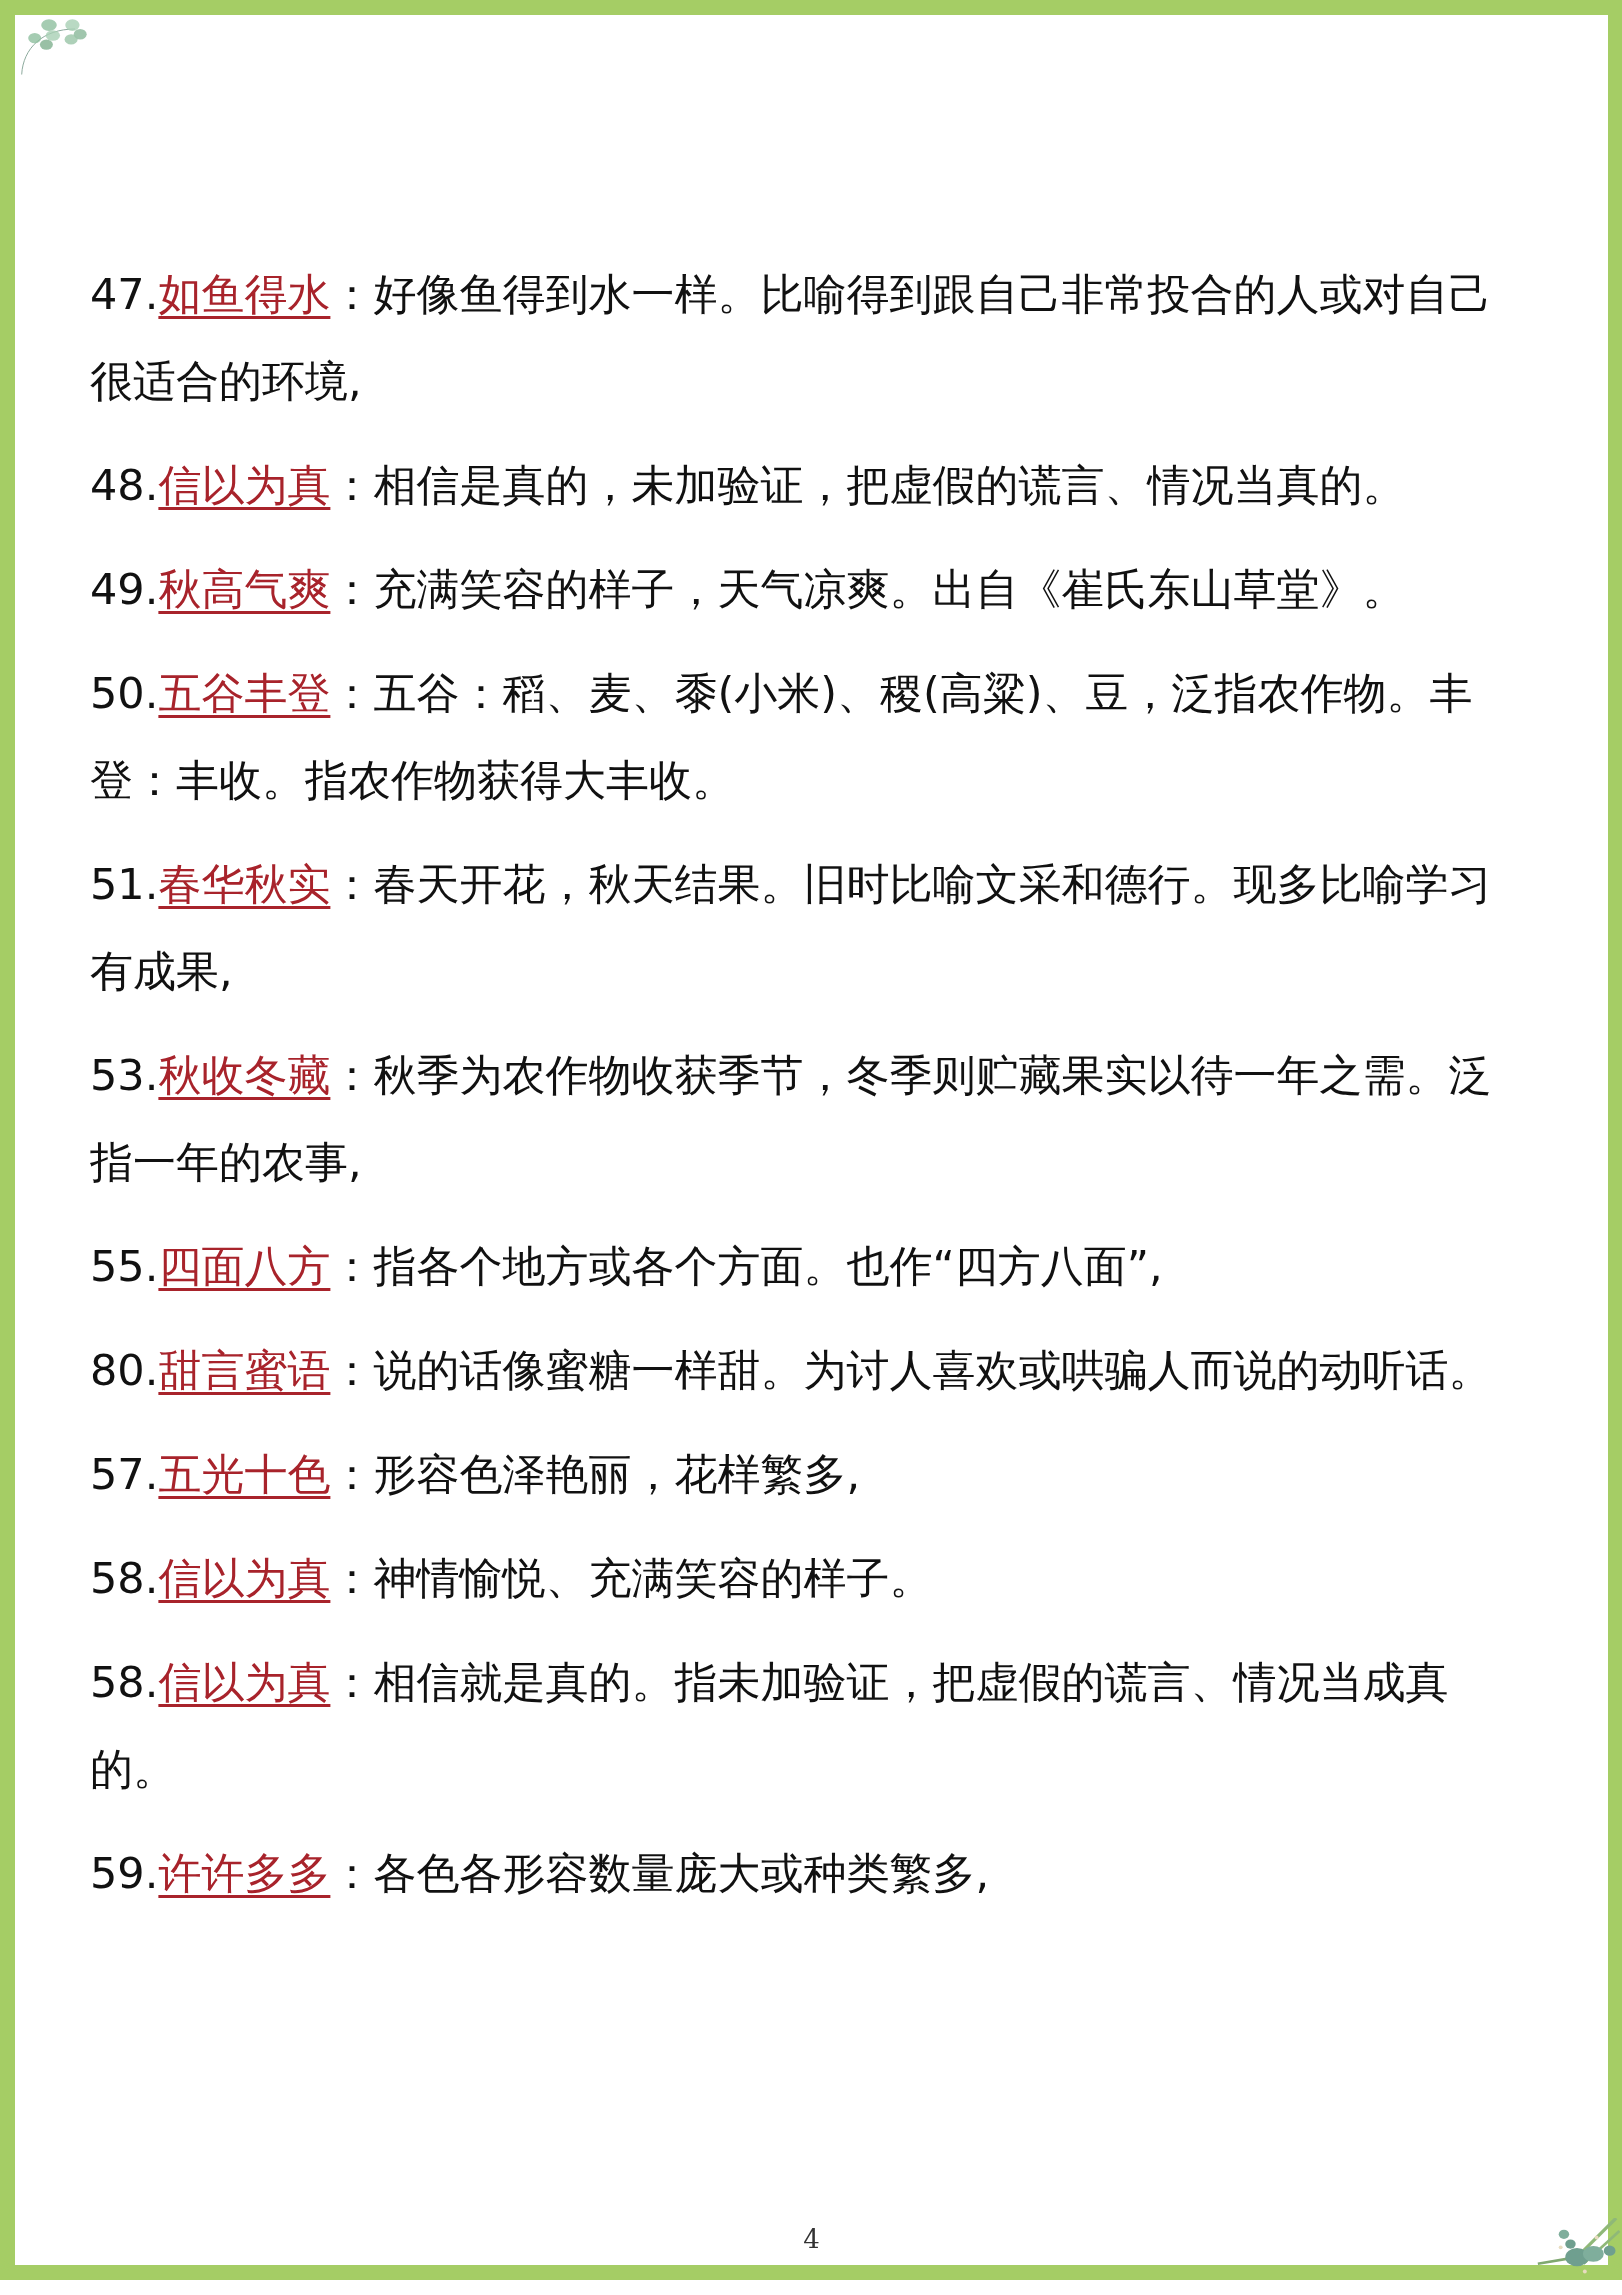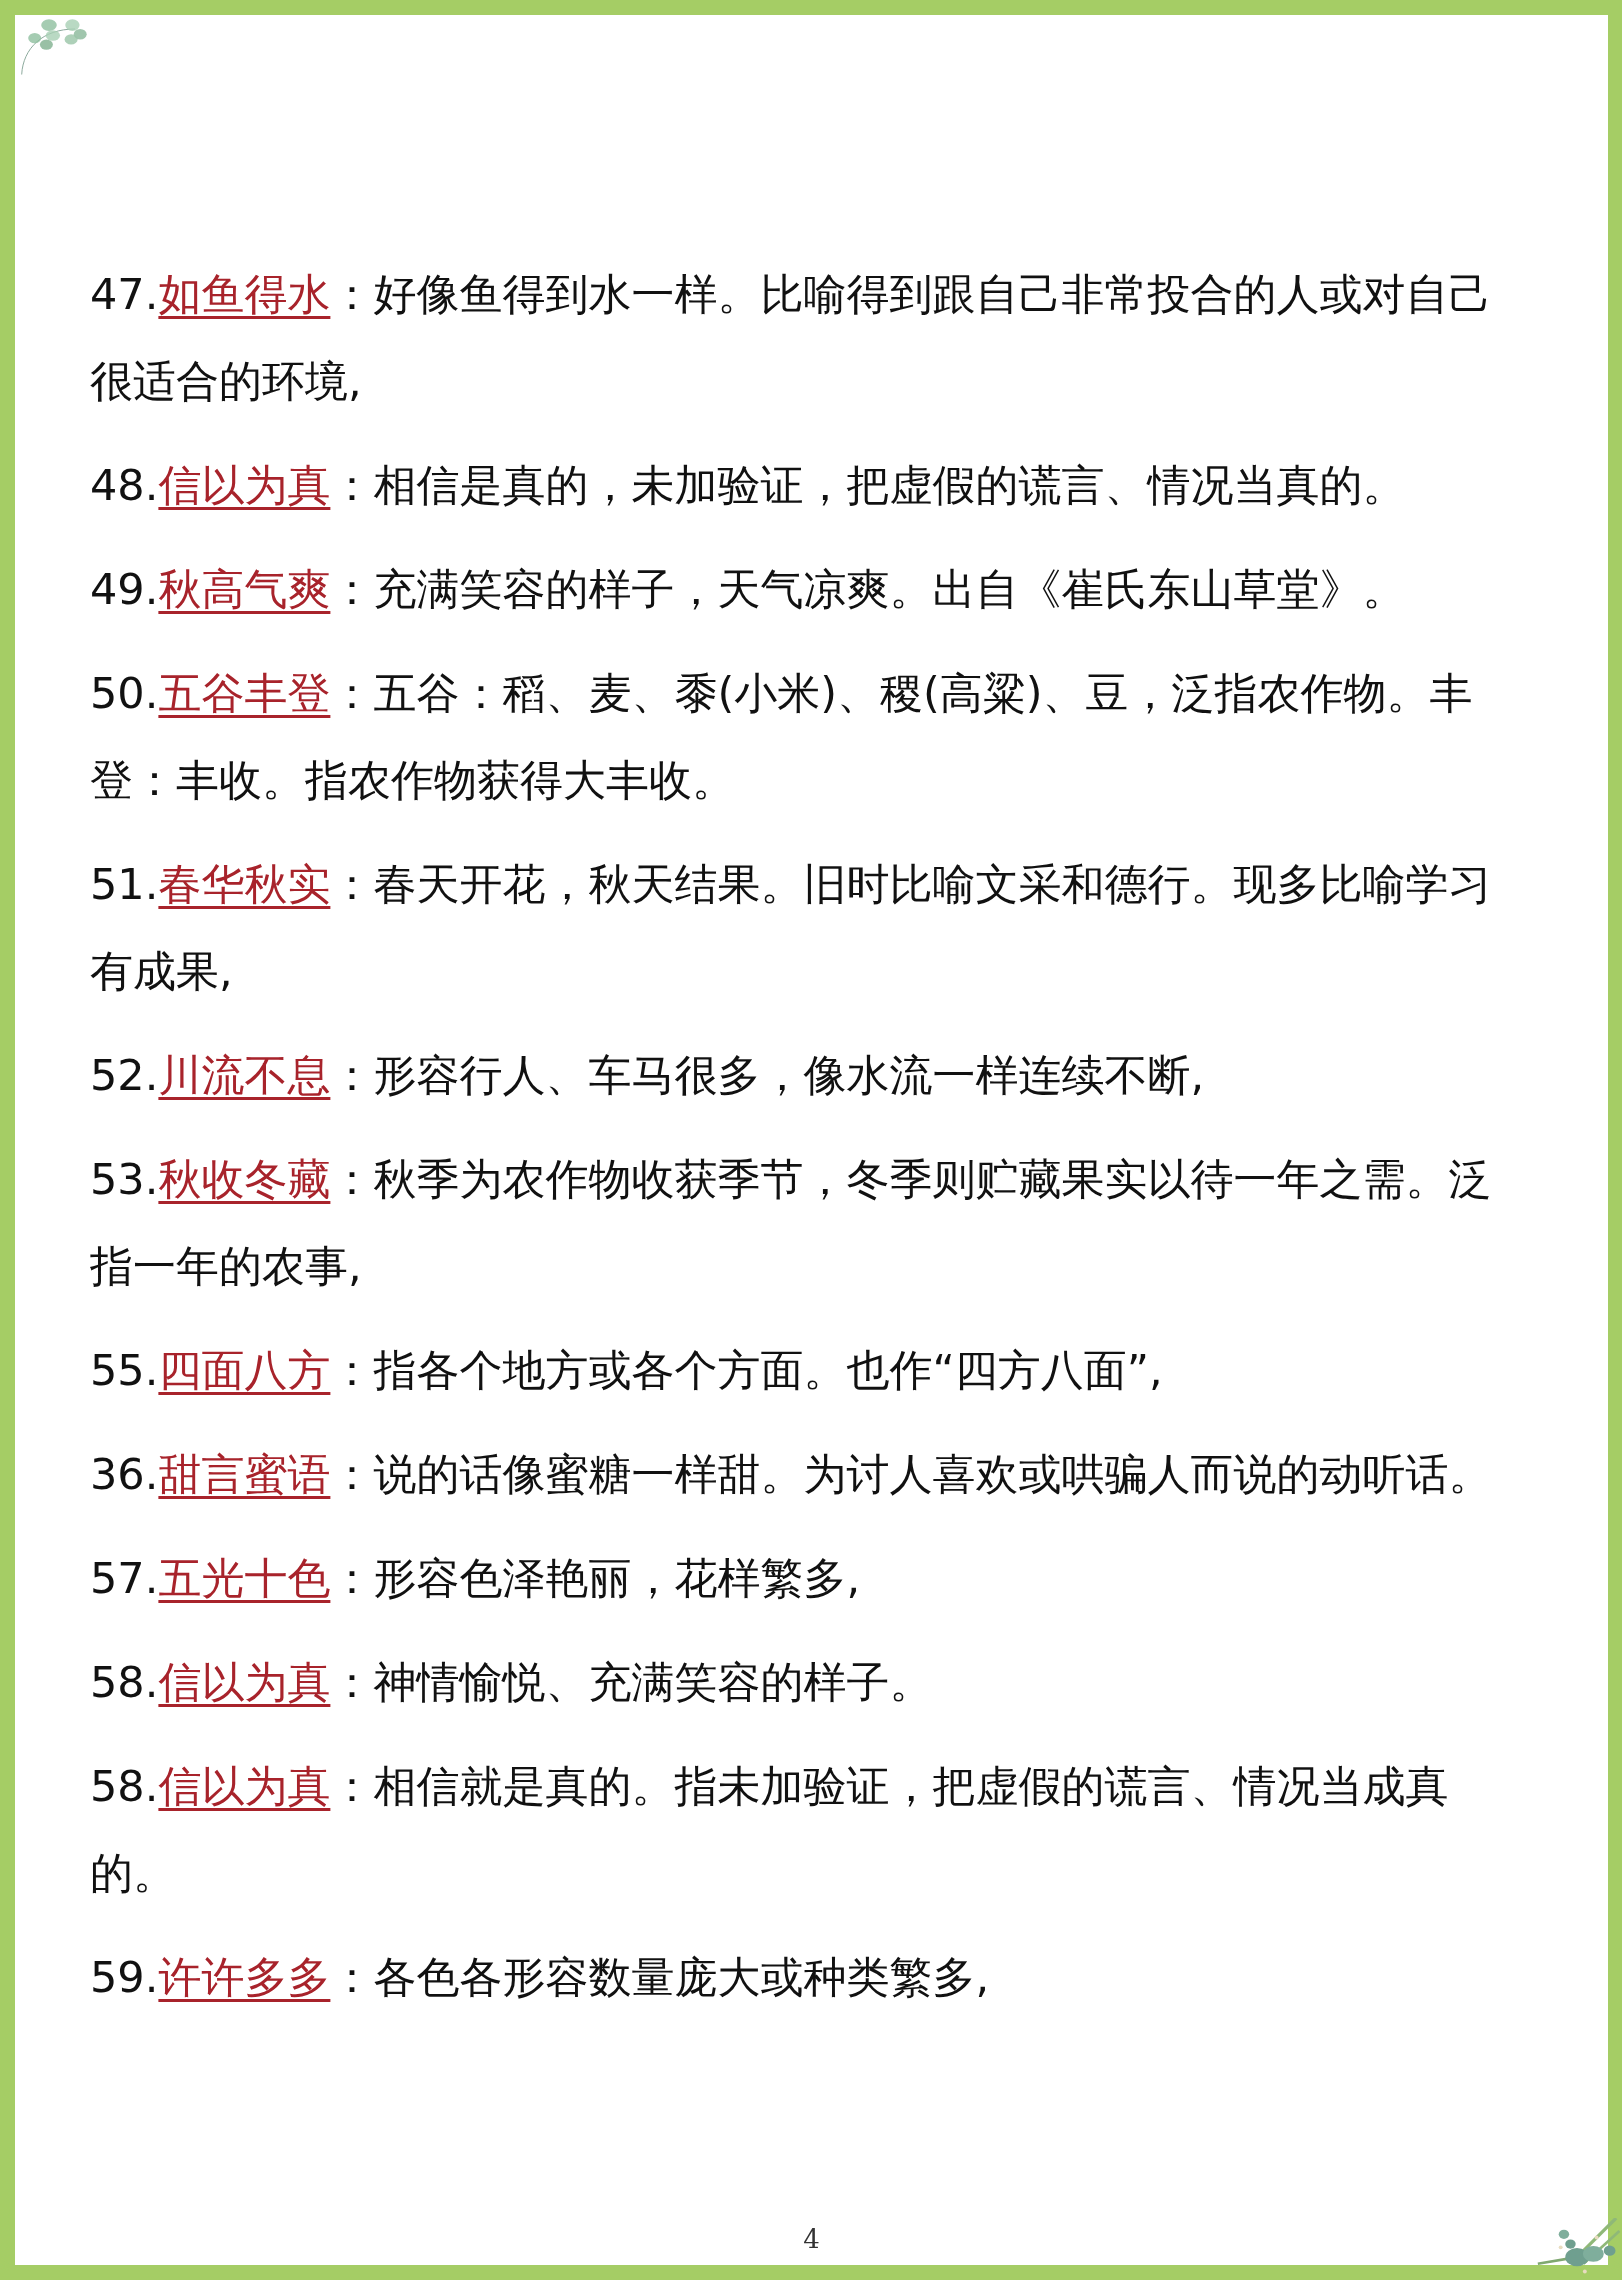--- a/index.html
+++ b/index.html
@@ -58,24 +58,23 @@
   <circle cx="82" cy="82" r="3" fill="#e8dcc0"></circle>
   <circle cx="100" cy="30" r="3" fill="#e8dcc0"></circle>
 </svg>
 
 <div class="content">
   <p class="entry"><span class="num">47.</span><span class="term">如鱼得水</span><span>：</span><span>好像鱼得到水一样。比喻得到跟自己非常投合的人或对自己很适合的环境,</span></p>
   <p class="entry"><span class="num">48.</span><span class="term">信以为真</span><span>：</span><span>相信是真的，未加验证，把虚假的谎言、情况当真的。</span></p>
   <p class="entry"><span class="num">49.</span><span class="term">秋高气爽</span><span>：</span><span>充满笑容的样子，天气凉爽。出自《崔氏东山草堂》。</span></p>
   <p class="entry"><span class="num">50.</span><span class="term">五谷丰登</span><span>：</span><span>五谷：稻、麦、黍(小米)、稷(高粱)、豆，泛指农作物。丰登：丰收。指农作物获得大丰收。</span></p>
   <p class="entry"><span class="num">51.</span><span class="term">春华秋实</span><span>：</span><span>春天开花，秋天结果。旧时比喻文采和德行。现多比喻学习有成果,</span></p>
-  <p class="entry"><span class="num">52.</span><span class="term">川流不息</span><span>：</span><span>形容行人、车马很多，像水流一样连续不断,</span></p>
   <p class="entry"><span class="num">53.</span><span class="term">秋收冬藏</span><span>：</span><span>秋季为农作物收获季节，冬季则贮藏果实以待一年之需。泛指一年的农事,</span></p>
   <p class="entry"><span class="num">55.</span><span class="term">四面八方</span><span>：</span><span>指各个地方或各个方面。也作“四方八面”,</span></p>
-  <p class="entry"><span class="num">36.</span><span class="term">甜言蜜语</span><span>：</span><span>说的话像蜜糖一样甜。为讨人喜欢或哄骗人而说的动听话。</span></p>
+  <p class="entry"><span class="num">80.</span><span class="term">甜言蜜语</span><span>：</span><span>说的话像蜜糖一样甜。为讨人喜欢或哄骗人而说的动听话。</span></p>
   <p class="entry"><span class="num">57.</span><span class="term">五光十色</span><span>：</span><span>形容色泽艳丽，花样繁多,</span></p>
   <p class="entry"><span class="num">58.</span><span class="term">信以为真</span><span>：</span><span>神情愉悦、充满笑容的样子。</span></p>
   <p class="entry"><span class="num">58.</span><span class="term">信以为真</span><span>：</span><span>相信就是真的。指未加验证，把虚假的谎言、情况当成真的。</span></p>
   <p class="entry"><span class="num">59.</span><span class="term">许许多多</span><span>：</span><span>各色各形容数量庞大或种类繁多,</span></p>
 </div>
 
 <div class="page-num">4</div>
 
 
 </body></html>

